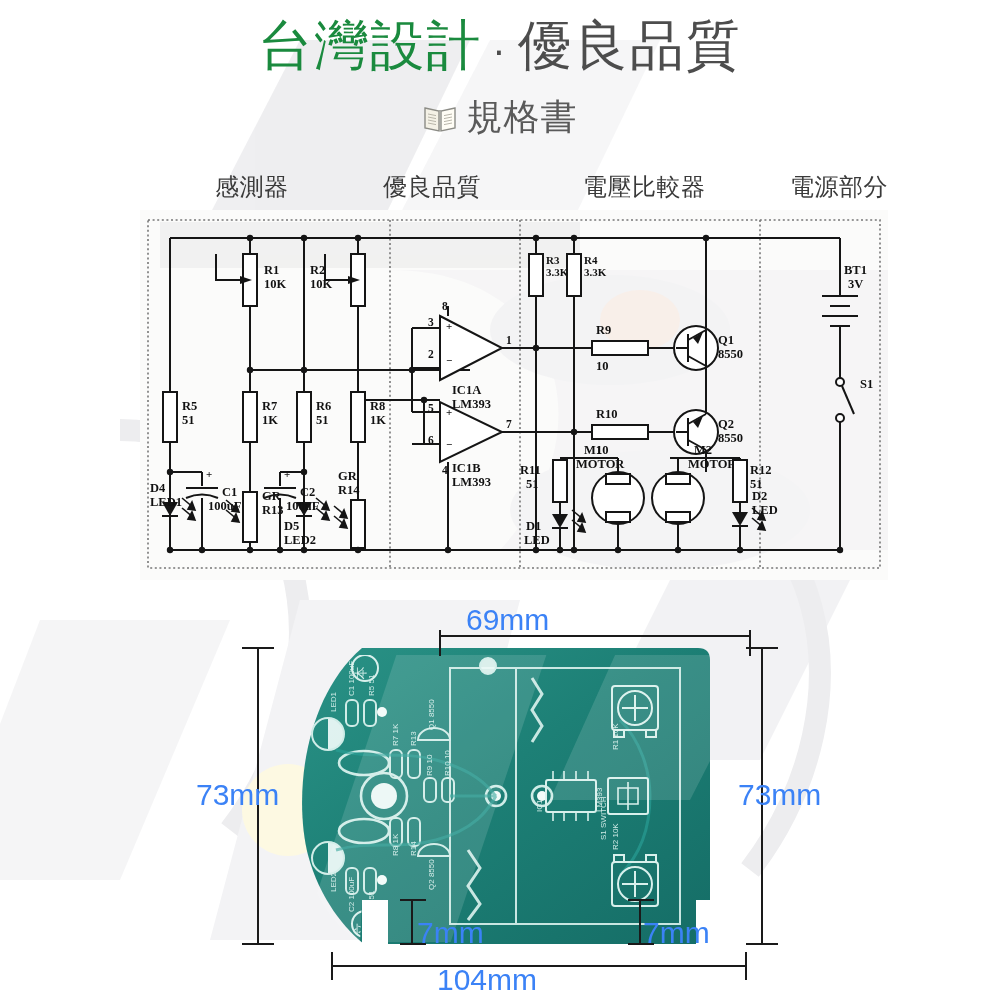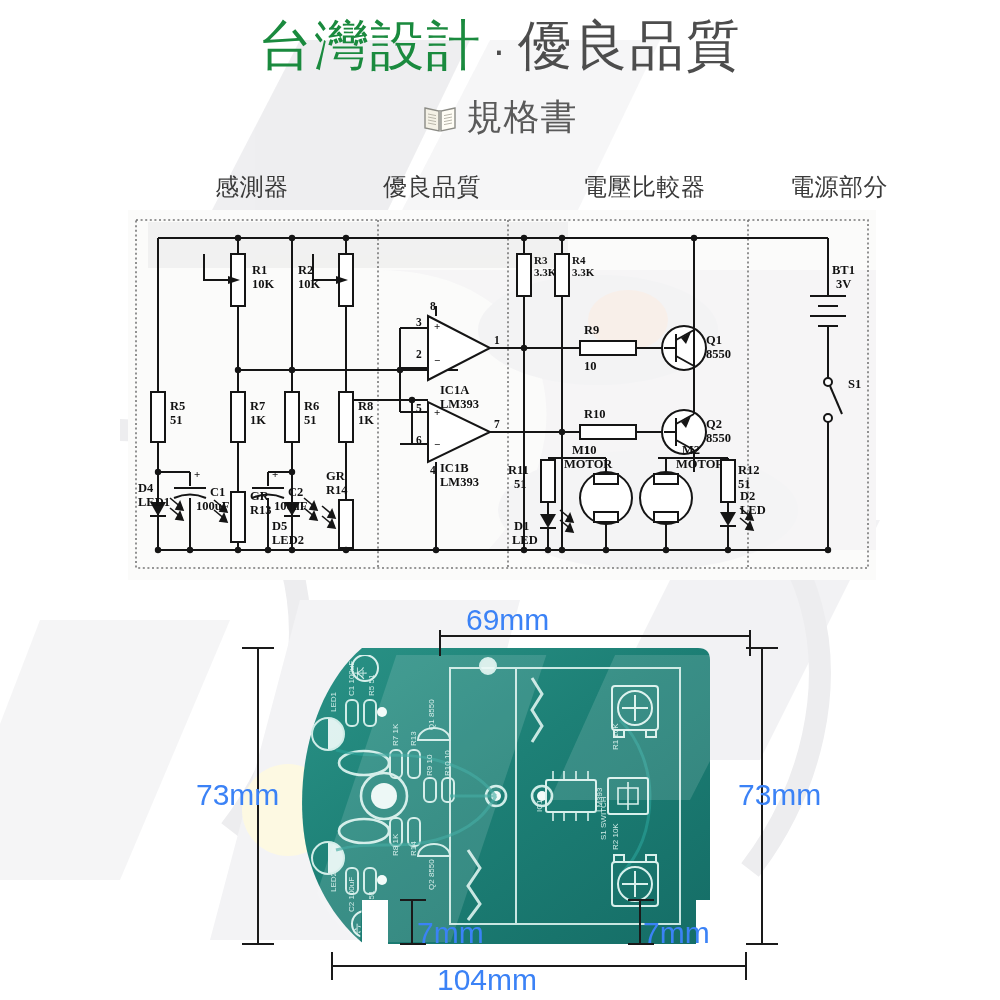--- a/index.html
+++ b/index.html
@@ -69,21 +69,21 @@
     font-size: 24px;
     line-height: 30px;
     color: #3a3a3a;
     white-space: nowrap;
     letter-spacing: 0.5px;
   }
 
   
   .schematic-wrap {
     position: absolute;
-    left: 128px; top: 210px;
+    left: 140px; top: 210px;
     width: 748px; height: 370px;
     z-index: 2;
     background: #fbfbfa;
   }
   .schematic-wrap svg { display: block; }
 
   
   .pcb-wrap {
     position: absolute;
     left: 150px; top: 600px;

